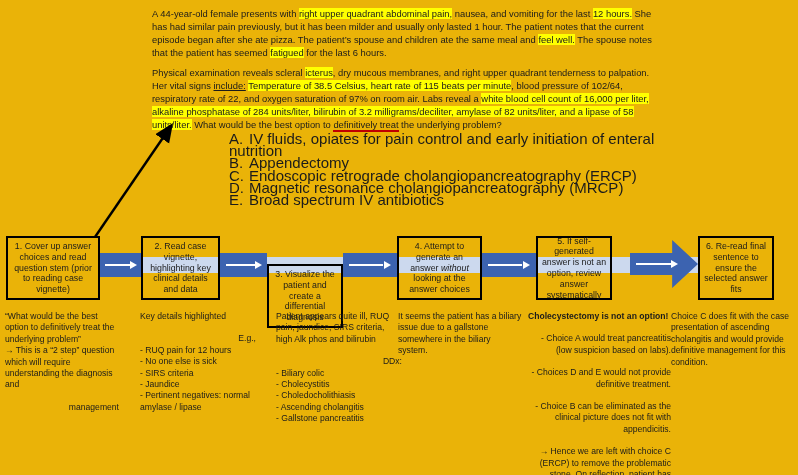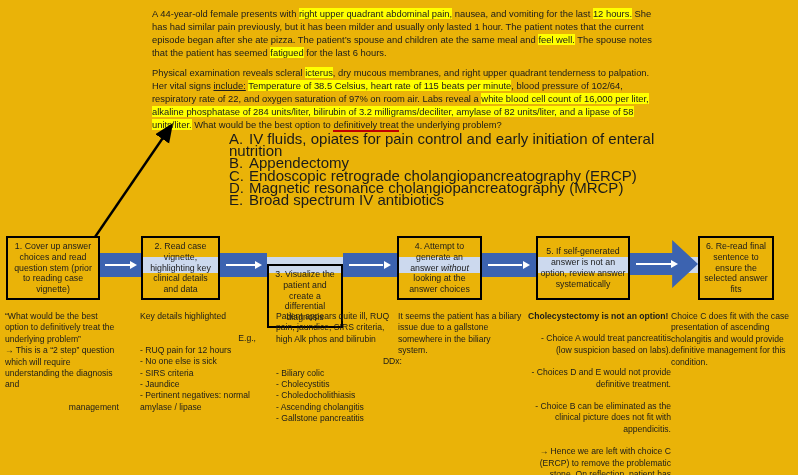--- a/index.html
+++ b/index.html
@@ -105,21 +105,21 @@
         <div class="note-block"><span>- Choledocholithiasis</span></div>
         <div class="note-block"><span>- Ascending cholangitis</span></div>
         <div class="note-block"><span>- Gallstone pancreatitis</span></div>
       </div>
       <div class="step-box" style="left: 397px; width: 85px;">
         <div><span>4.  Attempt to generate an answer </span><span class="i">without</span><span> looking at the answer choices</span></div>
       </div>
       <div class="note-col" style="left: 398px; width: 124px;">
         <div class="note-block"><span>It seems the patient has a biliary issue due to a gallstone somewhere in the biliary system.</span></div>
       </div>
-      <div class="step-box" style="left: 536px; width: 94px;">
+      <div class="step-box" style="left: 536px; width: 76px;">
         <div><span>5. If self-generated answer is not an option, review answer systematically</span></div>
       </div>
       <div class="note-col" style="left: 528px; width: 143px;">
         <div class="note-block"><span class="b">Cholecystectomy is not an option!</span></div>
         <div class="note-block gap"><span>- Choice A would treat pancreatitis (low suspicion based on labs).</span></div>
         <div class="note-block gap"><span>- Choices D and E would not provide definitive treatment.</span></div>
         <div class="note-block gap"><span>- Choice B can be eliminated as the clinical picture does not fit with appendicitis.</span></div>
         <div class="note-block gap"><span>→ Hence we are left with choice C (ERCP) to remove the problematic stone.  On reflection, patient has Reynold’s Pentad fitting with ascending cholangitis.</span></div>
       </div>
       <div class="step-box" style="left: 698px; width: 76px;">

